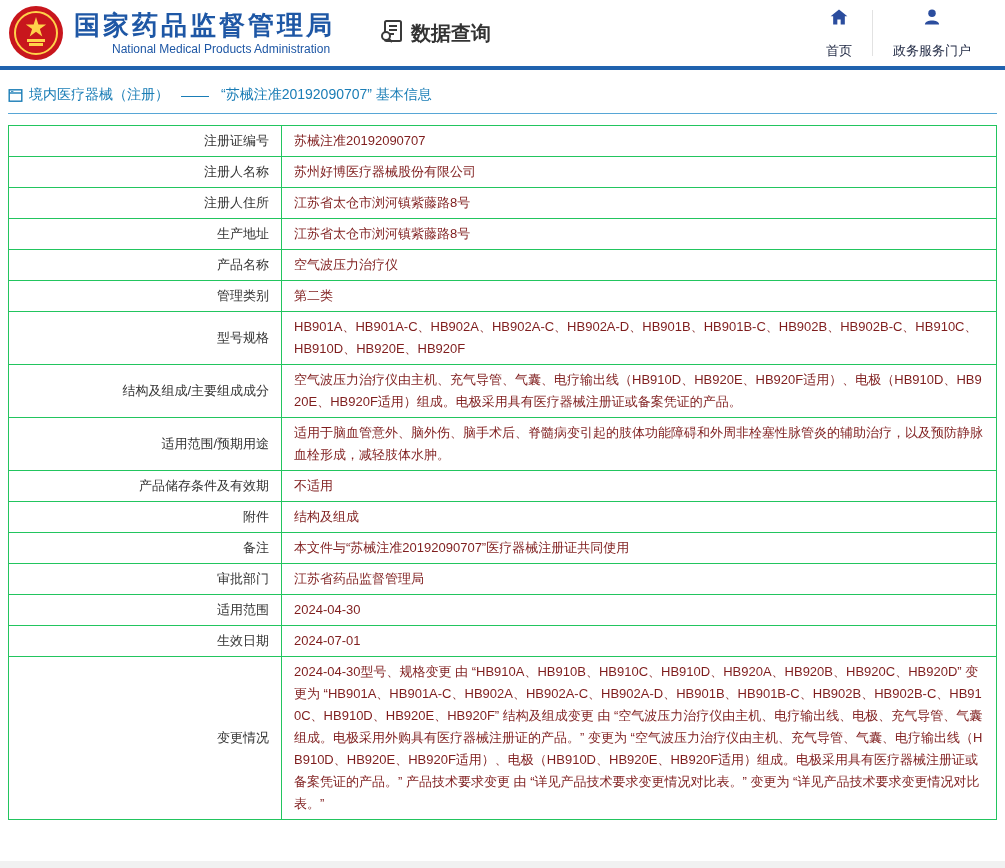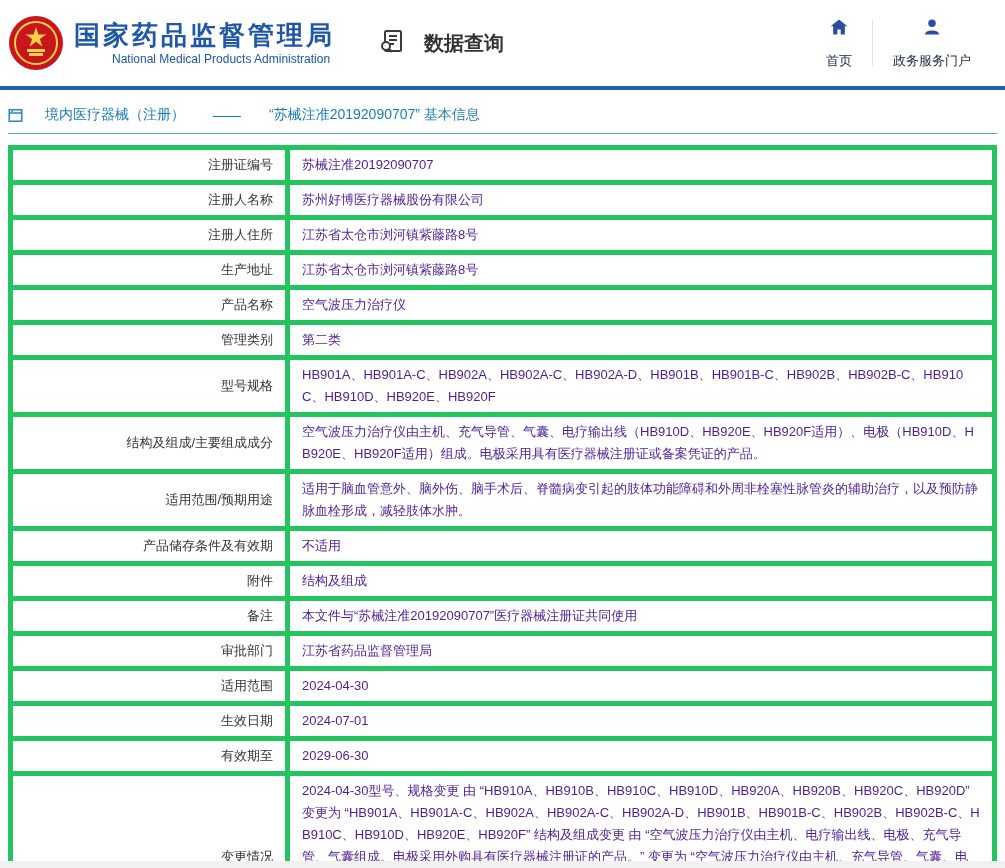--- a/index.html
+++ b/index.html
@@ -13,21 +13,21 @@
     width: 1005px;
     height: 868px;
     overflow: hidden;
     position: relative;
   }
 
   
   .site-header {
     display: flex;
     align-items: center;
-    height: 86px;
+    height: 66px;
     padding: 0 14px 0 8px;
     background: #ffffff;
   }
   .brand {
     display: flex;
     align-items: center;
     gap: 10px;
   }
   .emblem { width: 56px; height: 56px; flex: 0 0 auto; }
   .brand-text { display: flex; flex-direction: column; }
@@ -40,21 +40,21 @@
   }
   .brand-en {
     font-size: 12px;
     color: #1e57a5;
     margin-top: 2px;
     margin-left: 38px;
   }
   .dq {
     display: flex;
     align-items: center;
-    gap: 19px;
+    gap: 6px;
     margin-left: 44px;
     font-size: 20px;
     font-weight: bold;
     color: #333;
   }
   .header-nav {
     margin-left: auto;
     display: flex;
     align-items: center;
   }
@@ -78,52 +78,52 @@
     height: 4px;
     background: #2062ae;
   }
 
   
   .breadcrumb {
     margin: 16px 8px 0 8px;
     padding-bottom: 9px;
     display: flex;
     align-items: center;
-    gap: 20px;
+    gap: 4px;
     font-size: 14px;
     color: #1a7db6;
     border-bottom: 1px solid #57a6d6;
   }
   .bc-sep { margin: 0 8px; }
   .bc-icon { display: inline-flex; margin-right: 2px; }
 
   
   .info-table {
     width: 989px;
     margin: 11px 8px 0 8px;
     border-collapse: collapse;
     font-size: 13px;
     table-layout: fixed;
   }
   .info-table td {
-    border: 5px solid #22c55e;
+    border: 1px solid #22c55e;
     padding: 4px 12px;
     line-height: 22px;
     vertical-align: middle;
     word-break: break-all;
   }
   .cell-label {
     width: 248px;
     text-align: right;
     color: #333;
     background: #ffffff;
   }
   .cell-value {
     text-align: left;
-    color: #4c1d95;
+    color: #7f1d1d;
   }
 
   .page-footer {
     position: absolute;
     left: 0; right: 0; bottom: 0;
     height: 7px;
     background: #f1f1f1;
   }
 </style>
 </head>
@@ -252,23 +252,19 @@
       </tr>
       <tr>
         <td class="cell-label">适用范围</td>
         <td class="cell-value">2024-04-30</td>
       </tr>
       <tr>
         <td class="cell-label">生效日期</td>
         <td class="cell-value">2024-07-01</td>
       </tr>
       <tr>
-        <td class="cell-label">有效期至</td>
-        <td class="cell-value">2029-06-30</td>
-      </tr>
-      <tr>
         <td class="cell-label">变更情况</td>
         <td class="cell-value">2024-04-30型号、规格变更 由 “HB910A、HB910B、HB910C、HB910D、HB920A、HB920B、HB920C、HB920D” 变更为 “HB901A、HB901A-C、HB902A、HB902A-C、HB902A-D、HB901B、HB901B-C、HB902B、HB902B-C、HB910C、HB910D、HB920E、HB920F” 结构及组成变更 由 “空气波压力治疗仪由主机、电疗输出线、电极、充气导管、气囊组成。电极采用外购具有医疗器械注册证的产品。” 变更为 “空气波压力治疗仪由主机、充气导管、气囊、电疗输出线（HB910D、HB920E、HB920F适用）、电极（HB910D、HB920E、HB920F适用）组成。电极采用具有医疗器械注册证或备案凭证的产品。” 产品技术要求变更 由 “详见产品技术要求变更情况对比表。” 变更为 “详见产品技术要求变更情况对比表。”</td>
       </tr>
     </tbody>
 </table>
 
 <div class="page-footer"></div>
 
 </body></html>

